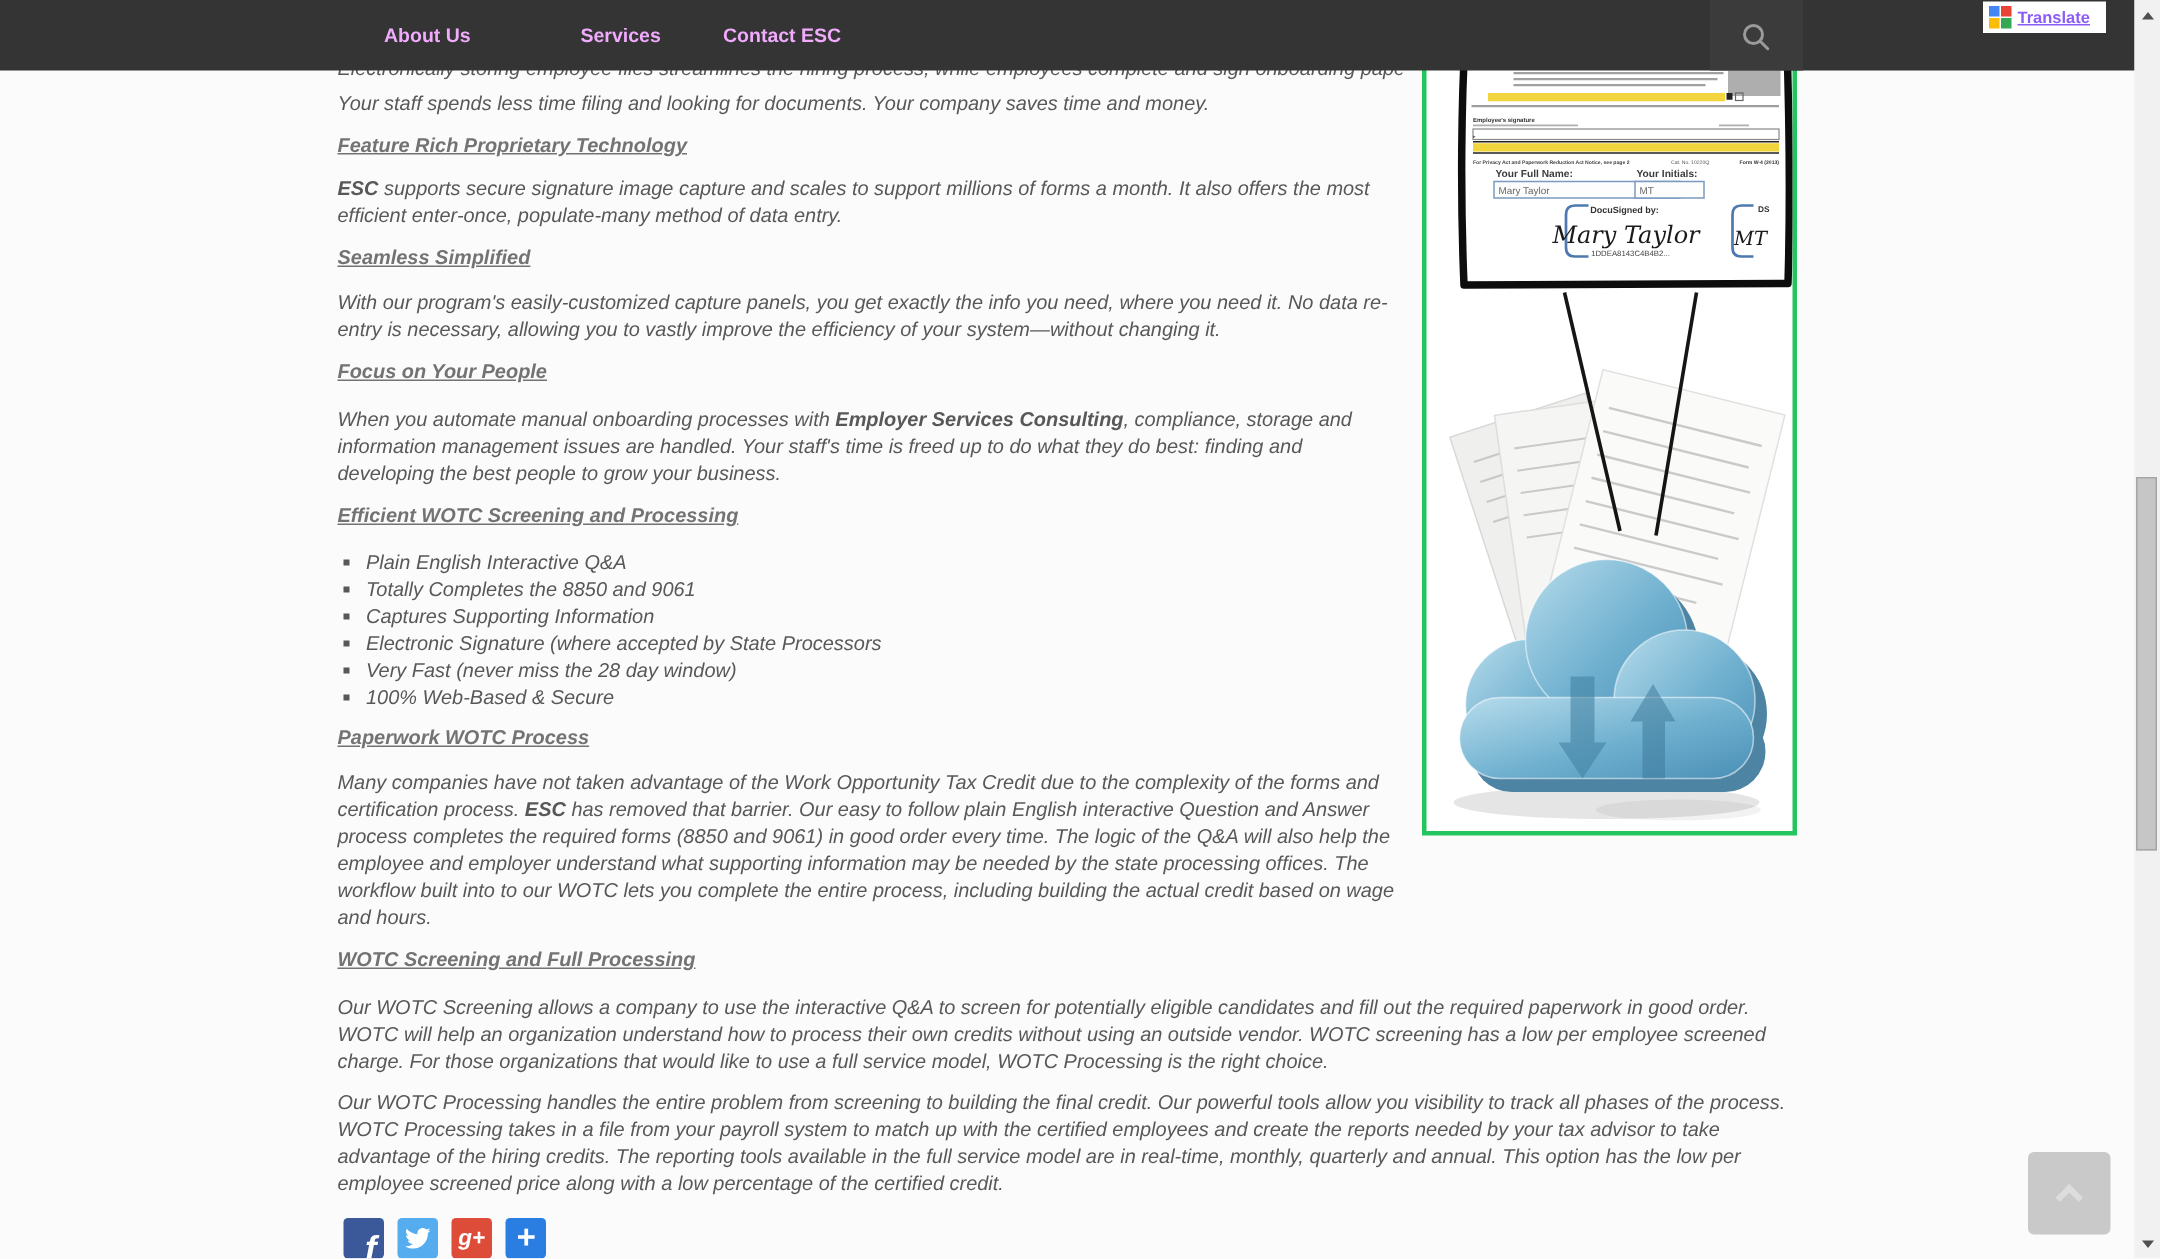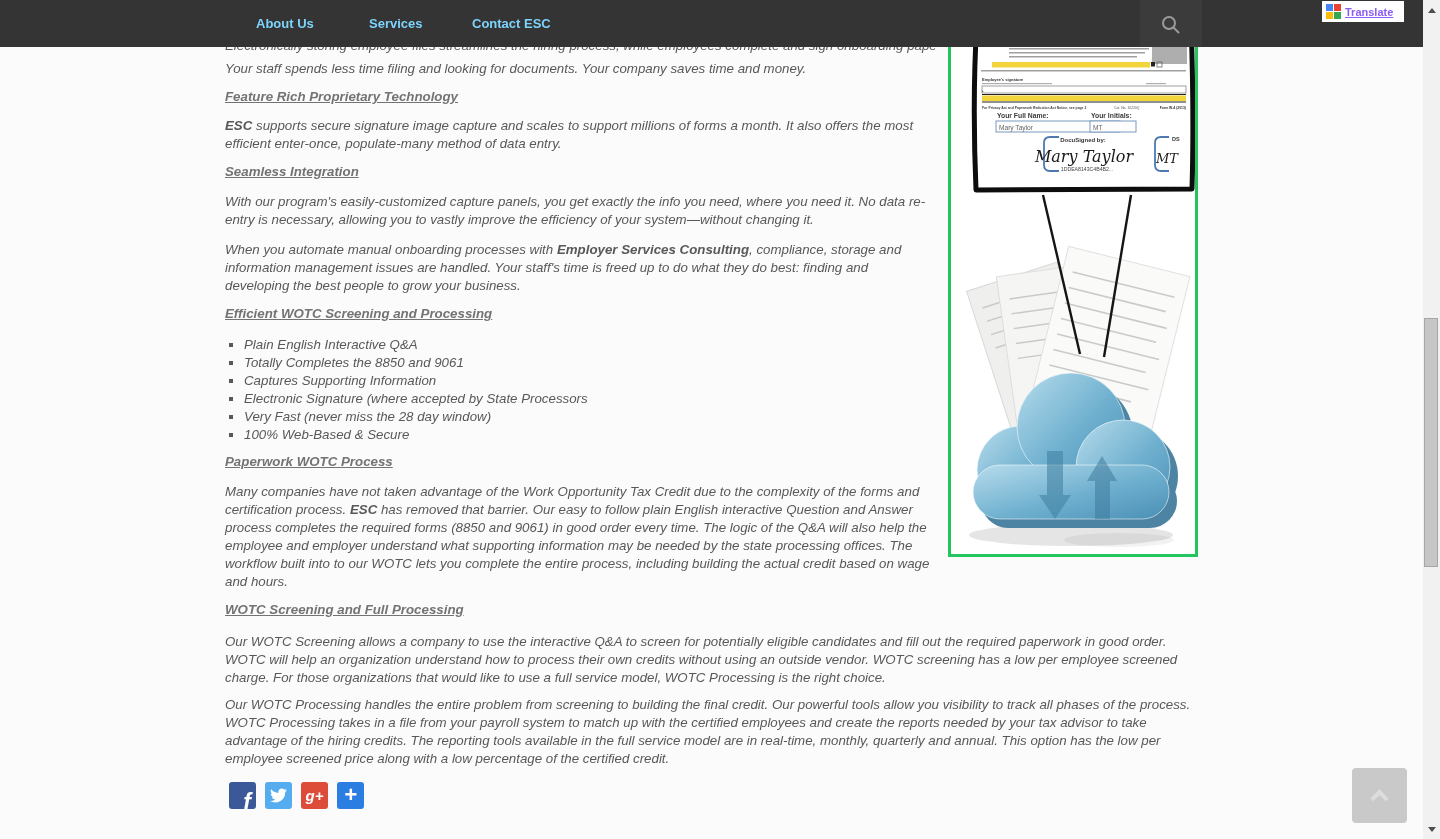--- a/index.html
+++ b/index.html
@@ -3,21 +3,21 @@
 <meta charset="utf-8">
 <style>
   html,body{margin:0;padding:0;background:#fbfbfb;}
   *{box-sizing:border-box;}
   #screen{position:relative;width:1440px;height:839px;overflow:hidden;background:#fbfbfb;
           font-family:"Liberation Sans",sans-serif;}
 
   
   .nav{position:absolute;left:0;top:0;width:1423px;height:47px;background:#343434;z-index:20;}
   .search-panel{position:absolute;left:1140px;top:0;width:62px;height:47px;background:#3b3b3b;}
-  .navitem{position:absolute;top:0;height:47px;line-height:47px;color:#7dd3fc;font-size:13px;
+  .navitem{position:absolute;top:0;height:47px;line-height:47px;color:#f0abfc;font-size:13px;
            font-weight:bold;text-decoration:none;cursor:pointer;}
   .search-btn{position:absolute;left:1160px;top:14px;width:22px;height:22px;cursor:pointer;}
 
   
   .translate{position:absolute;left:1322px;top:1px;width:82px;height:21px;background:#fff;z-index:30;
              display:flex;align-items:center;padding:0 4px;cursor:pointer;text-decoration:none;}
   .gicon{width:15px;height:15px;position:relative;margin-right:4px;display:inline-block;}
   .gicon i{position:absolute;width:7px;height:7px;}
   .gi1{left:0;top:0;background:#4486f4;}
   .gi2{left:8px;top:0;background:#ea4335;}
@@ -70,23 +70,24 @@
 
 <div id="screen">
 
   <div class="content">
     <div class="clip">Electronically storing employee files streamlines the hiring process, while employees complete and sign onboarding paperwork.</div>
     <p>Your staff spends less time filing and looking for documents. Your company saves time and money.</p>
 
     <h3>Feature Rich Proprietary Technology</h3>
     <p><span class="b">ESC</span><span> supports secure signature image capture and scales to support millions of forms a month. It also offers the most efficient enter-once, populate-many method of data entry.</span></p>
 
-    <h3 class="mb14">Seamless Integration</h3>
+    <h3 class="mb14">Seamless Simplified</h3>
     <p>With our program's easily-customized capture panels, you get exactly the info you need, where you need it. No data re-entry is necessary, allowing you to vastly improve the efficiency of your system—without changing it.</p>
 
+    <h3 class="mb16">Focus on Your People</h3>
     <p><span>When you automate manual onboarding processes with </span><span class="b">Employer Services Consulting</span><span>, compliance, storage and information management issues are handled. Your staff's time is freed up to do what they do best: finding and developing the best people to grow your business.</span></p>
 
     <h3 class="mb15">Efficient WOTC Screening and Processing</h3>
     <ul>
       <li>Plain English Interactive Q&amp;A</li>
       <li>Totally Completes the 8850 and 9061</li>
       <li>Captures Supporting Information</li>
       <li>Electronic Signature (where accepted by State Processors</li>
       <li>Very Fast (never miss the 28 day window)</li>
       <li>100% Web-Based &amp; Secure</li>
@@ -223,22 +224,22 @@
           <rect x="144" y="456" width="15" height="40"></rect>
           <polygon points="136,458 166,458 151,433"></polygon>
         </g>
       </g>
     </svg>
   </div>
 
   <div class="nav">
     <div class="search-panel"></div>
     <a class="navitem" style="left:256px;">About Us</a>
-    <a class="navitem" style="left:369px;">Services</a>
-    <a class="navitem" style="left:472px;">Contact ESC</a>
+    <a class="navitem" style="left:387px;">Services</a>
+    <a class="navitem" style="left:482px;">Contact ESC</a>
     <span class="search-btn">
       <svg width="22" height="22" viewBox="0 0 22 22">
         <circle cx="9" cy="9" r="6" fill="none" stroke="#9a9a9a" stroke-width="2"></circle>
         <line x1="13.5" y1="13.5" x2="18.5" y2="18.5" stroke="#9a9a9a" stroke-width="2" stroke-linecap="round"></line>
       </svg>
     </span>
   </div>
 
   <a class="translate">
     <span class="gicon">

